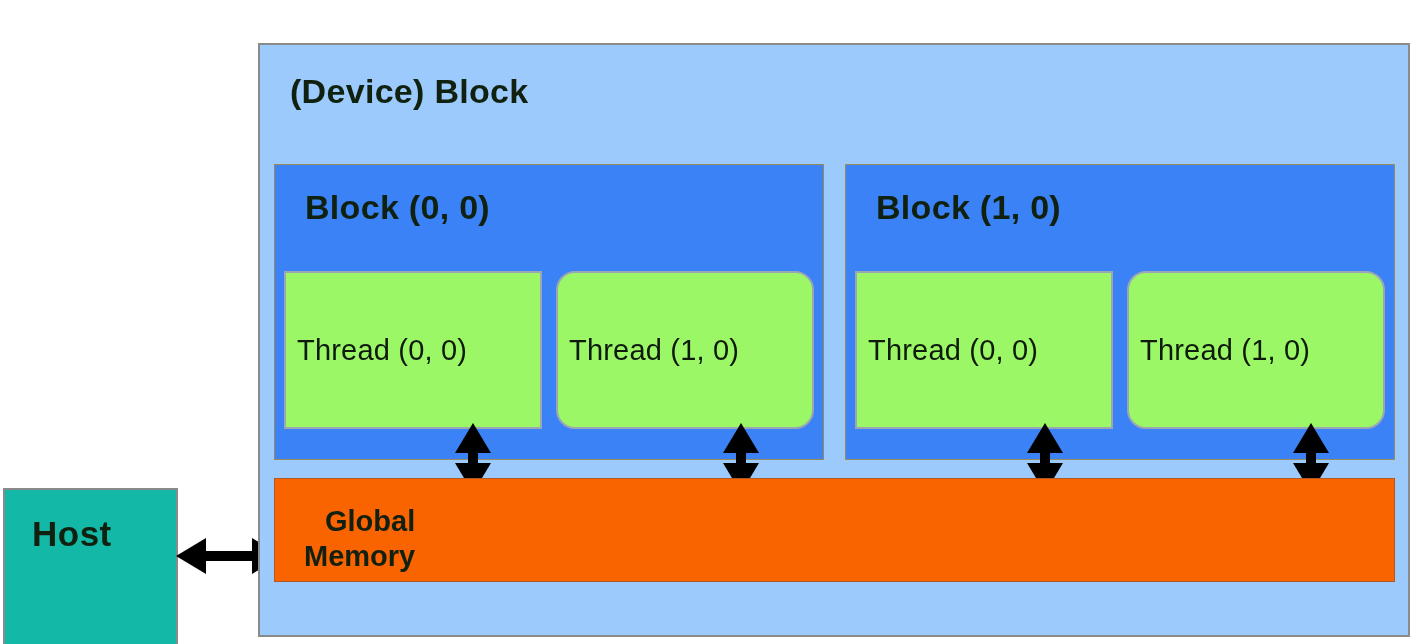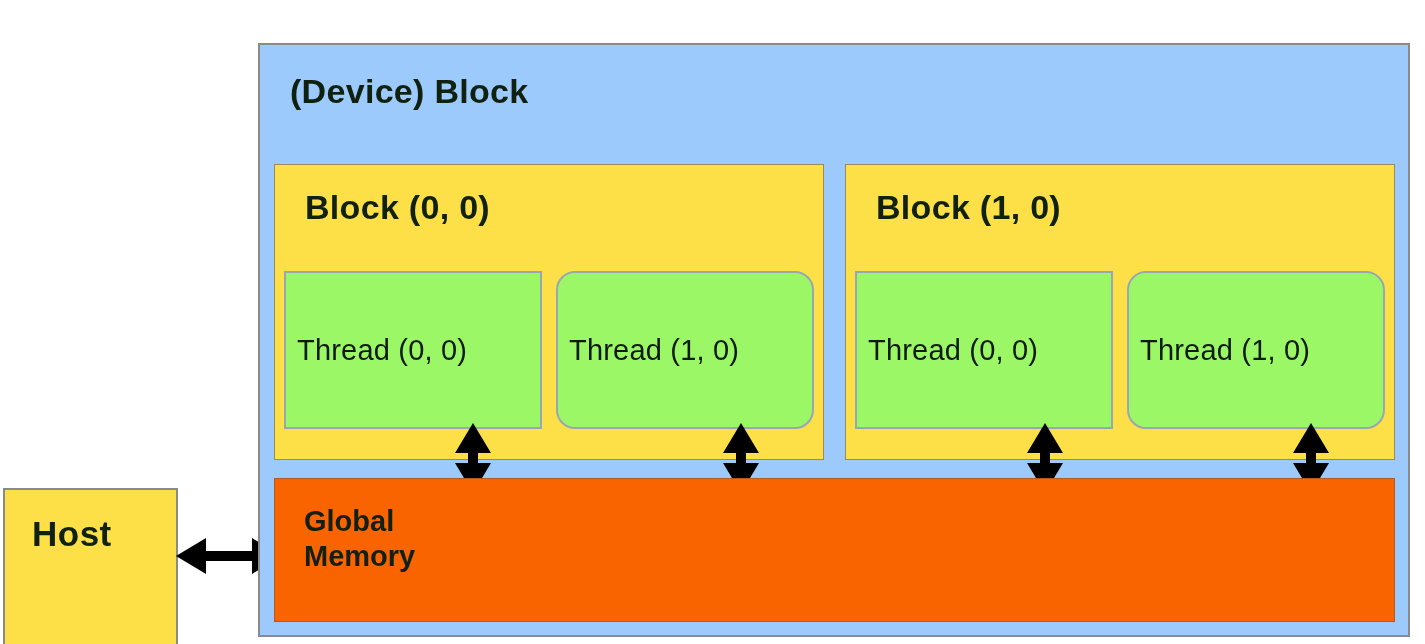--- a/index.html
+++ b/index.html
@@ -16,21 +16,21 @@
     font-family: "Liberation Sans", sans-serif;
   }
 
   
   .host-box {
     position: absolute;
     left: 3px;
     top: 488px;
     width: 175px;
     height: 156px;
-    background: #fde047;
+    background: #14b8a6;
     border: 2px solid #8a8a8a;
     border-bottom: none;
     box-sizing: border-box;
   }
   .host-label {
     position: absolute;
     left: 27px;
     top: 24px;
     font-size: 35px;
     font-weight: bold;
@@ -60,21 +60,21 @@
     letter-spacing: 0.3px;
     white-space: nowrap;
   }
 
   
   .block-box {
     position: absolute;
     top: 164px;
     width: 550px;
     height: 296px;
-    background: #fde047;
+    background: #3b82f6;
     border: 1px solid #9a8a55;
     box-sizing: border-box;
   }
   .block-0 { left: 274px; }
   .block-1 { left: 845px; padding-left: 36px; }
 
   .block-title {
     position: absolute;
     left: 30px;
     top: 23px;
@@ -108,24 +108,25 @@
     padding-left: 11px;
     white-space: nowrap;
   }
 
   
   .memory-box {
     position: absolute;
     left: 274px;
     top: 478px;
     width: 1121px;
-    height: 144px;
+    height: 104px;
     background: #FA6400;
     border: 1px solid #b05a22;
     box-sizing: border-box;
+    text-align: right;
   }
   .memory-label {
     position: absolute;
     left: 29px;
     top: 25px;
     font-size: 29px;
     font-weight: bold;
     color: #112011;
     line-height: 1.22;
     white-space: pre-line;

